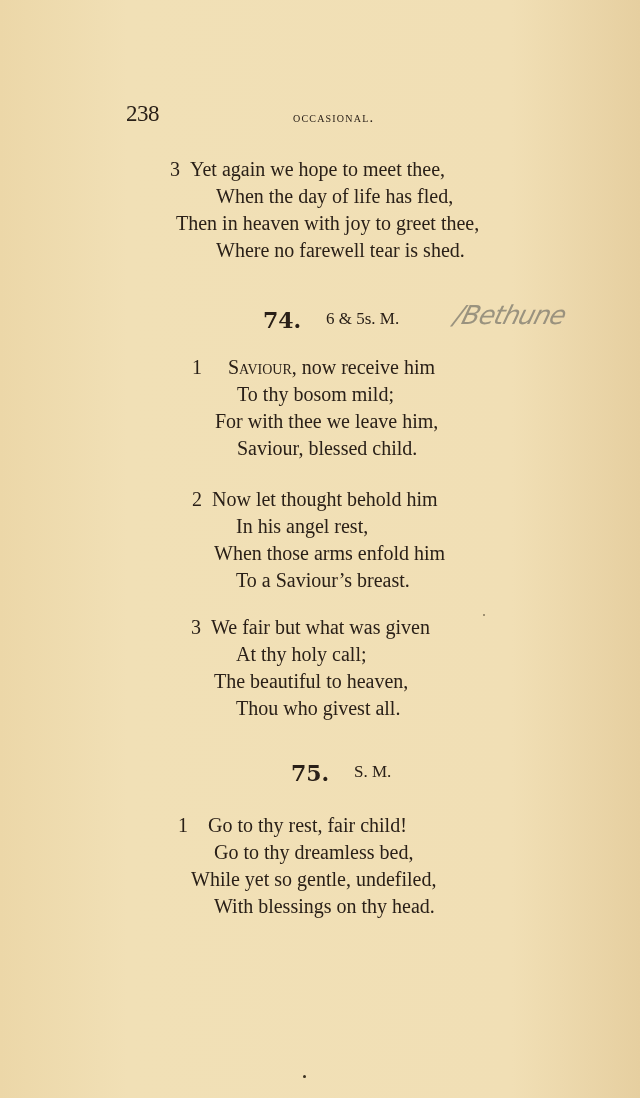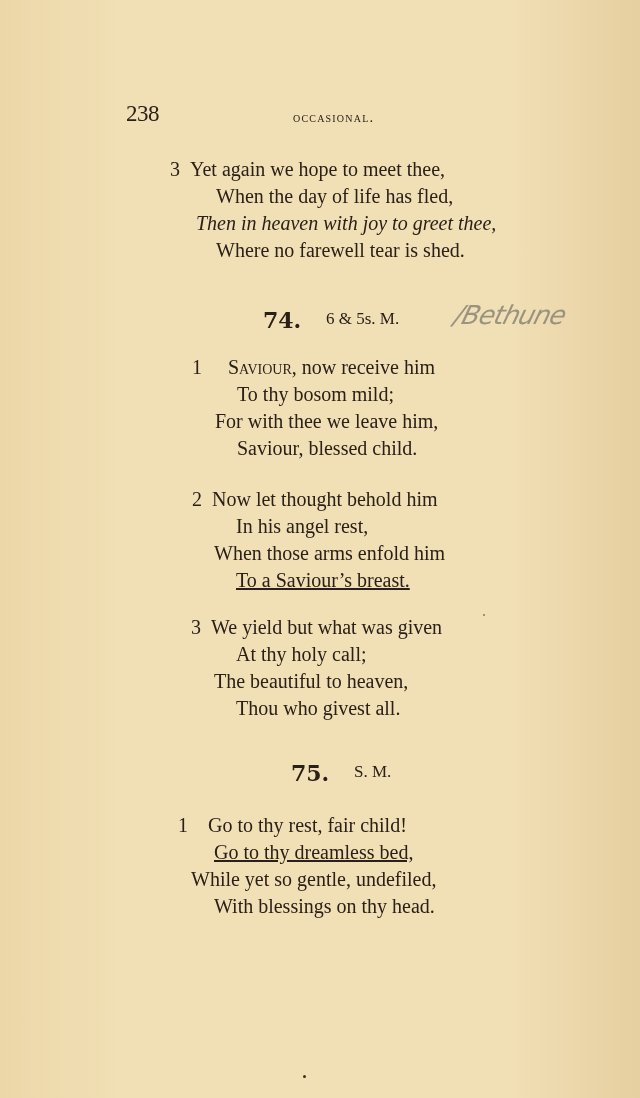--- a/index.html
+++ b/index.html
@@ -30,58 +30,58 @@
 <body>
 
 <div class="page">
 
   <div class="abs pgnum">238</div>
   <div class="abs runhead">OCCASIONAL.</div>
 
   <div>
     <div class="abs line" style="left:170px; top:156px;"><span class="num">3</span>&nbsp;&nbsp;<span>Yet again we hope to meet thee,</span></div>
     <div class="abs line" style="left:216px; top:183px;">When the day of life has fled,</div>
-    <div class="abs line" style="left:196px; top:210px;font-style:italic;">Then in heaven with joy to greet thee,</div>
+    <div class="abs line" style="left:176px; top:210px;">Then in heaven with joy to greet thee,</div>
     <div class="abs line" style="left:216px; top:237px;">Where no farewell tear is shed.</div>
   </div>
 
   <div>
     <span class="abs hymn-no" style="left:263px; top:307px;">74.</span>
     <span class="abs meter" style="left:326px; top:309px;">6 &amp; 5s. M.</span>
     <span class="abs pencil">/Bethune</span>
   </div>
 
   <div>
     <div class="abs line" style="left:192px; top:354px;"><span>1</span>&nbsp;&nbsp;<span class="sc">Saviour</span><span>, now receive him</span></div>
     <div class="abs line" style="left:237px; top:381px;">To thy bosom mild;</div>
     <div class="abs line" style="left:215px; top:408px;">For with thee we leave him,</div>
     <div class="abs line" style="left:237px; top:435px;">Saviour, blessed child.</div>
   </div>
 
   <div>
     <div class="abs line" style="left:192px; top:486px;"><span>2</span>&nbsp;&nbsp;<span>Now let thought behold him</span></div>
     <div class="abs line" style="left:236px; top:513px;">In his angel rest,</div>
     <div class="abs line" style="left:214px; top:540px;">When those arms enfold him</div>
-    <div class="abs line" style="left:236px; top:567px;text-decoration:underline;">To a Saviour’s breast.</div>
+    <div class="abs line" style="left:236px; top:567px;">To a Saviour’s breast.</div>
   </div>
 
   <div>
-    <div class="abs line" style="left:191px; top:614px;"><span>3</span>&nbsp;&nbsp;<span>We yield but what was given</span></div>
+    <div class="abs line" style="left:191px; top:614px;"><span>3</span>&nbsp;&nbsp;<span>We fair but what was given</span></div>
     <div class="abs line" style="left:236px; top:641px;">At thy holy call;</div>
     <div class="abs line" style="left:214px; top:668px;">The beautiful to heaven,</div>
     <div class="abs line" style="left:236px; top:695px;">Thou who givest all.</div>
   </div>
 
   <div>
     <span class="abs hymn-no" style="left:291px; top:760px;">75.</span>
     <span class="abs meter" style="left:354px; top:762px;">S. M.</span>
   </div>
 
   <div>
     <div class="abs line" style="left:178px; top:812px;"><span>1</span>&nbsp;&nbsp;&nbsp;&nbsp;<span>Go to thy rest, fair child!</span></div>
-    <div class="abs line" style="left:214px; top:839px;text-decoration:underline;">Go to thy dreamless bed,</div>
+    <div class="abs line" style="left:214px; top:839px;">Go to thy dreamless bed,</div>
     <div class="abs line" style="left:191px; top:866px;">While yet so gentle, undefiled,</div>
     <div class="abs line" style="left:214px; top:893px;">With blessings on thy head.</div>
   </div>
 
   <div class="dot" style="left:303px; top:1075px;"></div>
   <div class="dot" style="left:483px; top:614px; width:2px; height:2px; opacity:0.6;"></div>
 </div>
 
 </body></html>

